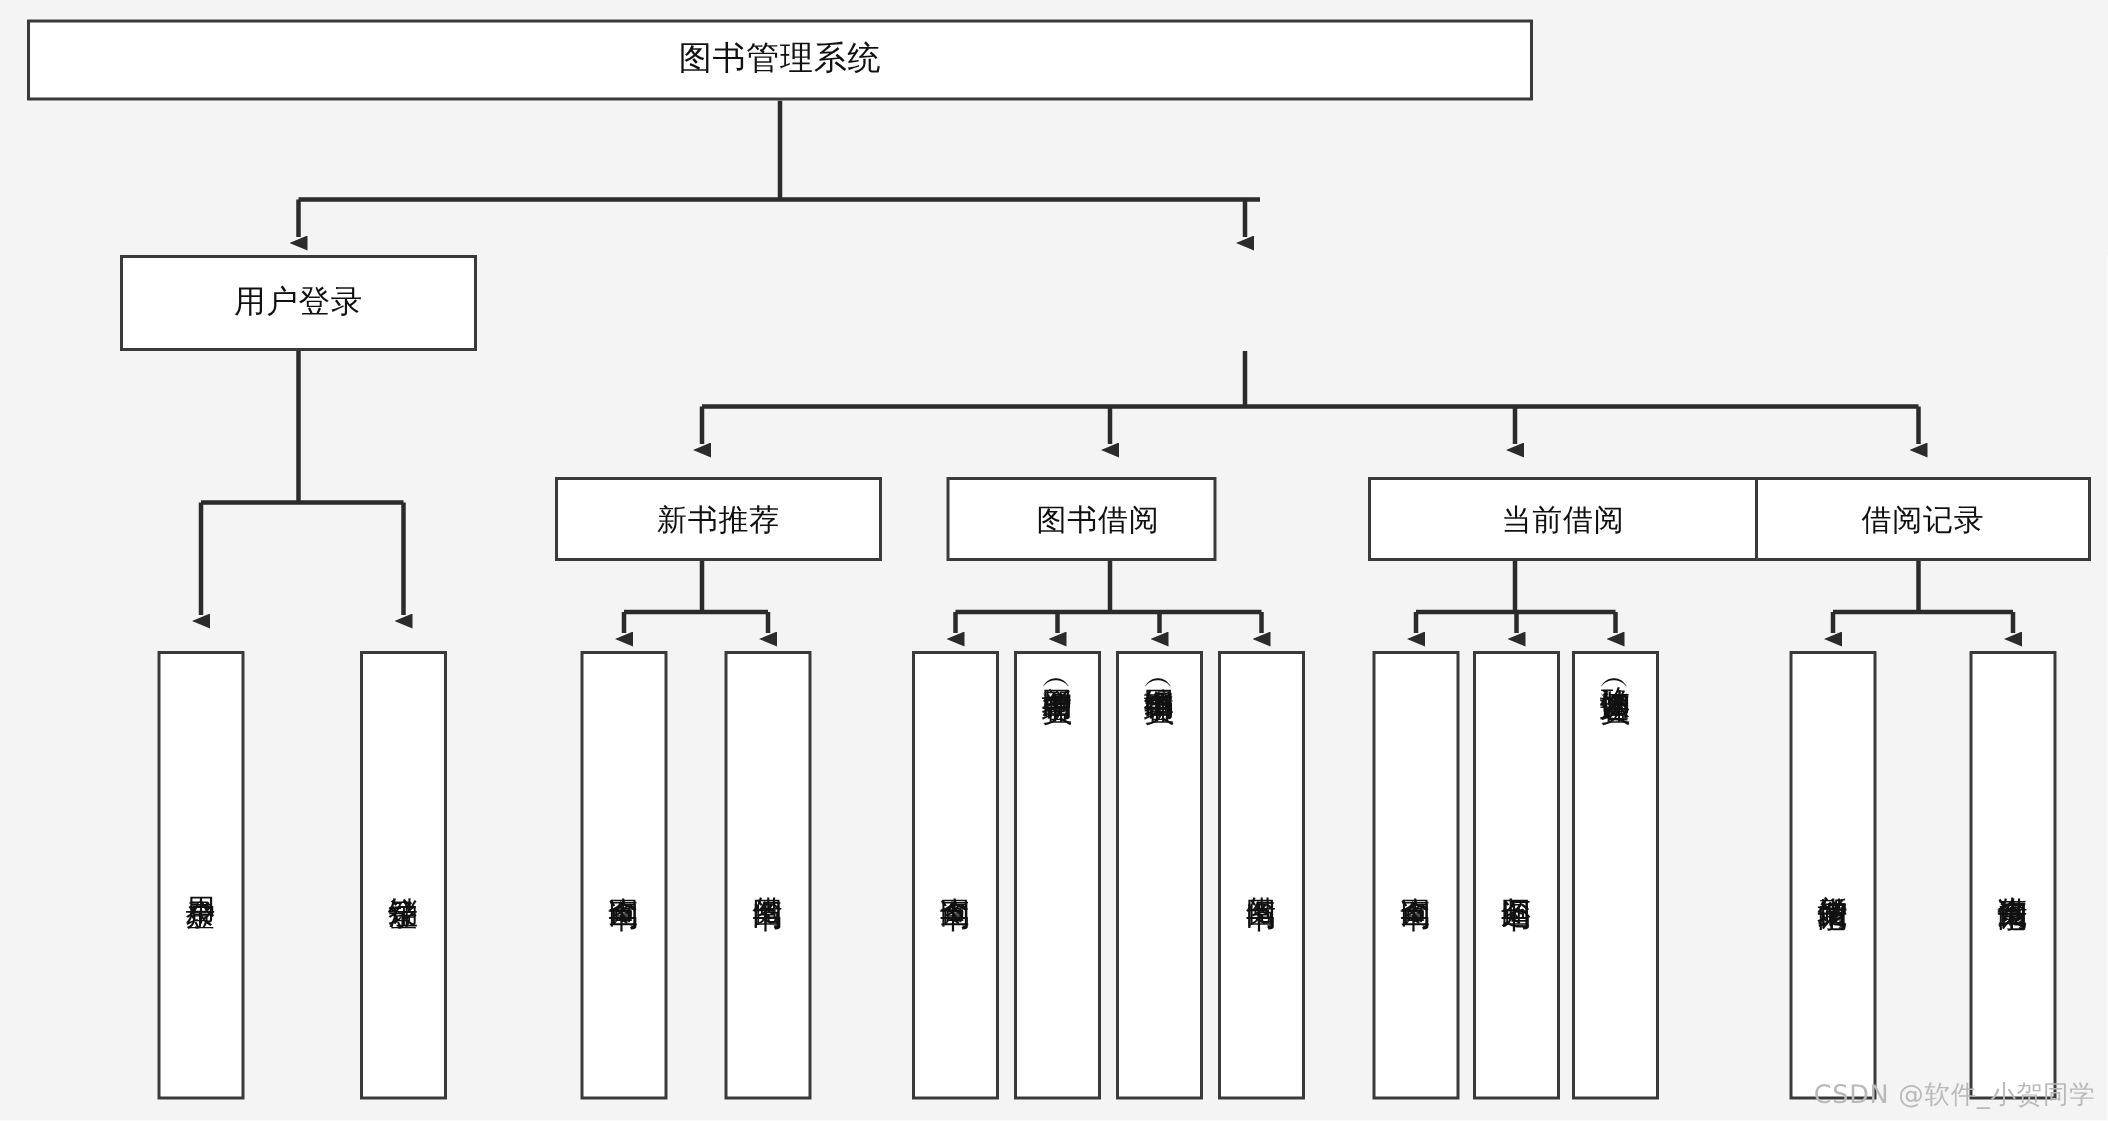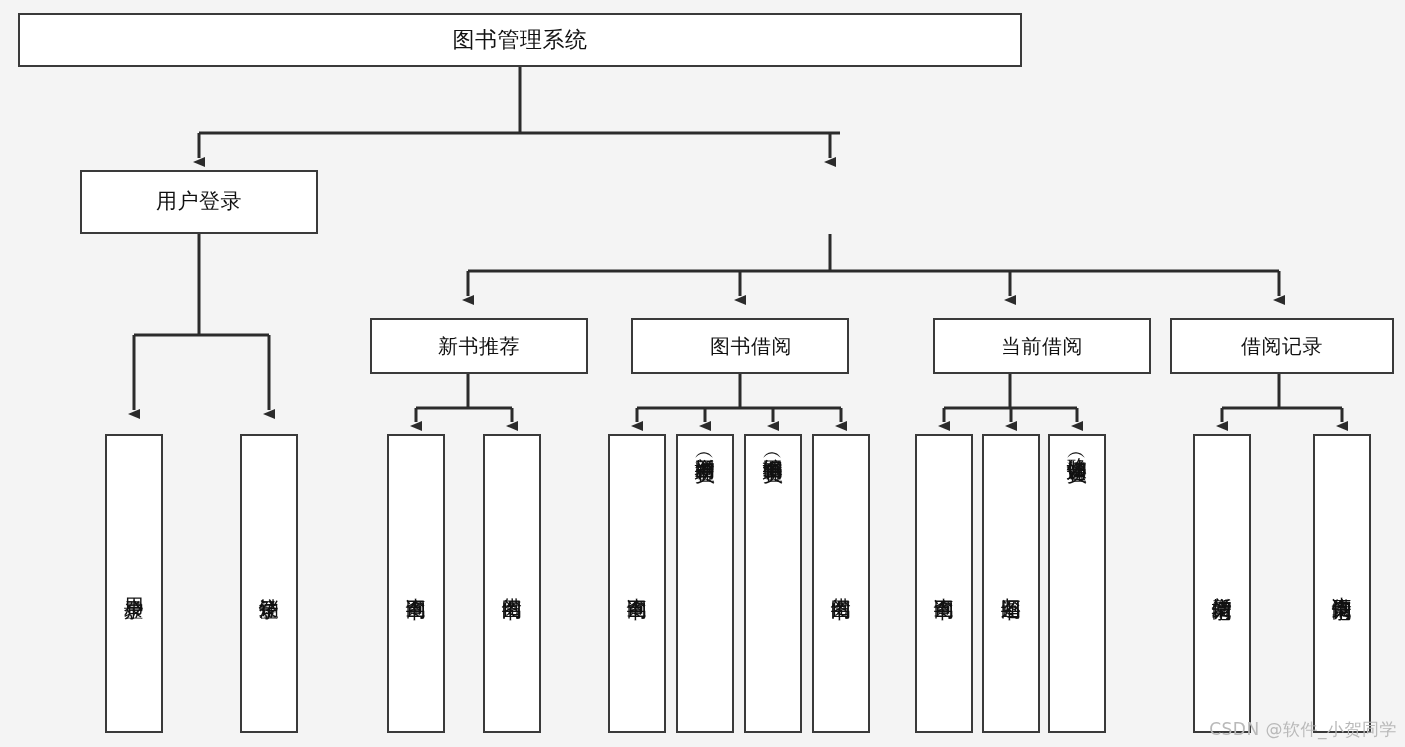--- a/index.html
+++ b/index.html
@@ -139,25 +139,25 @@
 
   <div class="node level1" style="left:80px; top:170px; width:238px; height:64px;">
     <span class="node-label">用户登录</span>
   </div>
 
 
   <div class="node level2" style="left:370px; top:318px; width:218px; height:56px;">
     <span class="node-label">新书推荐</span>
   </div>
 
-  <div class="node level2" style="left:631px; top:318px; width:218px; height:56px;padding-left:22px;">
+  <div class="node level2" style="left:631px; top:318px; width:180px; height:56px;padding-left:22px;">
     <span class="node-label">图书借阅</span>
   </div>
 
-  <div class="node level2" style="left:933px; top:318px; width:218px; height:56px;">
+  <div class="node level2" style="left:912px; top:318px; width:260px; height:56px;">
     <span class="node-label">当前借阅</span>
   </div>
 
   <div class="node level2" style="left:1170px; top:318px; width:224px; height:56px;">
     <span class="node-label">借阅记录</span>
   </div>
 
   <div class="node leaf centered" style="left:105px; top:434px; width:58px; height:299px;">
     <span class="node-label">用户登录</span>
   </div>

